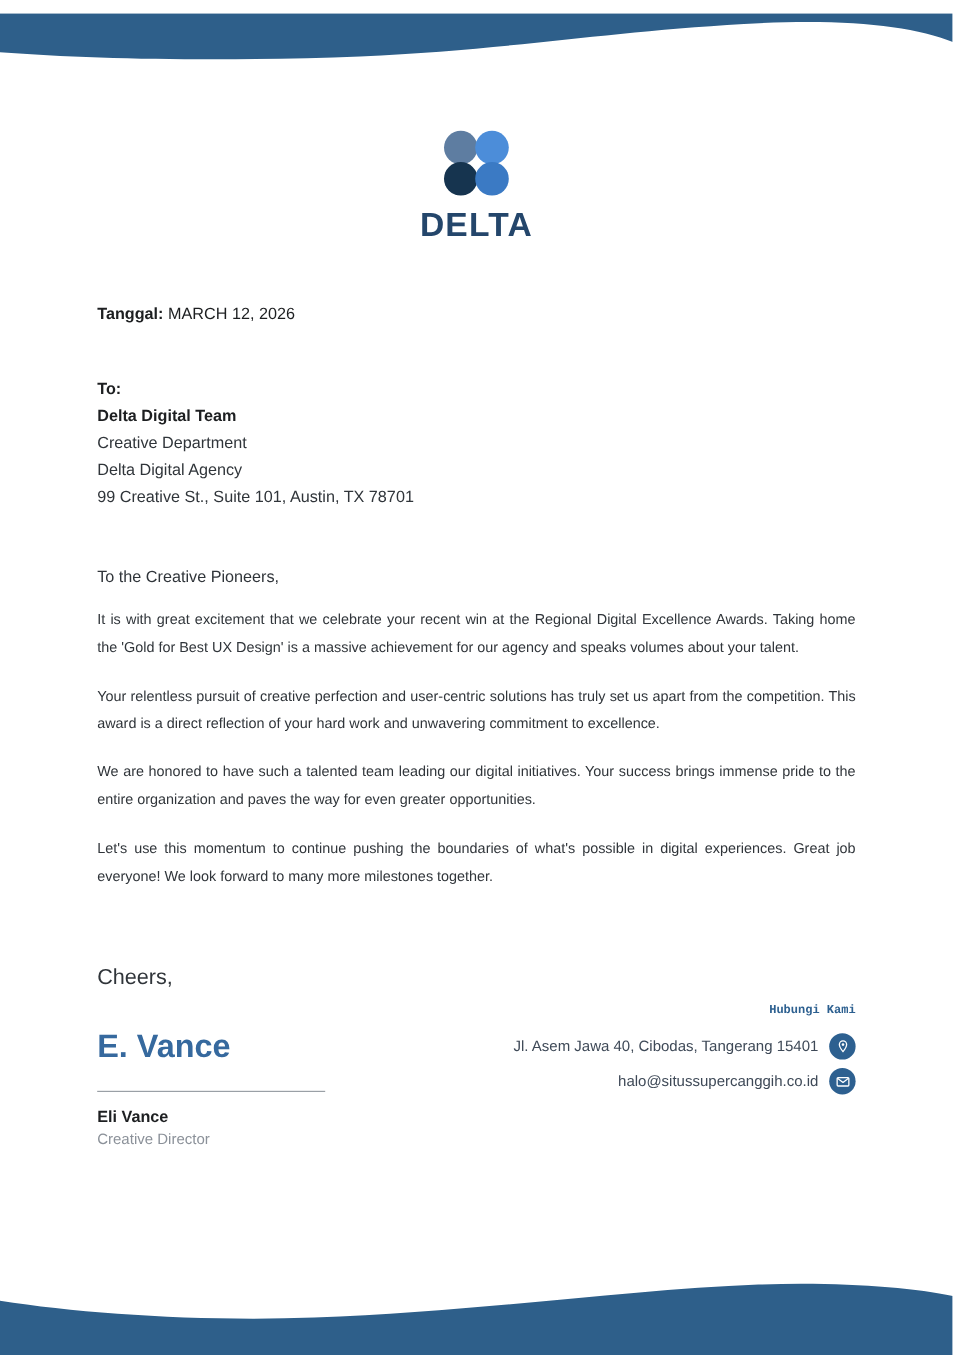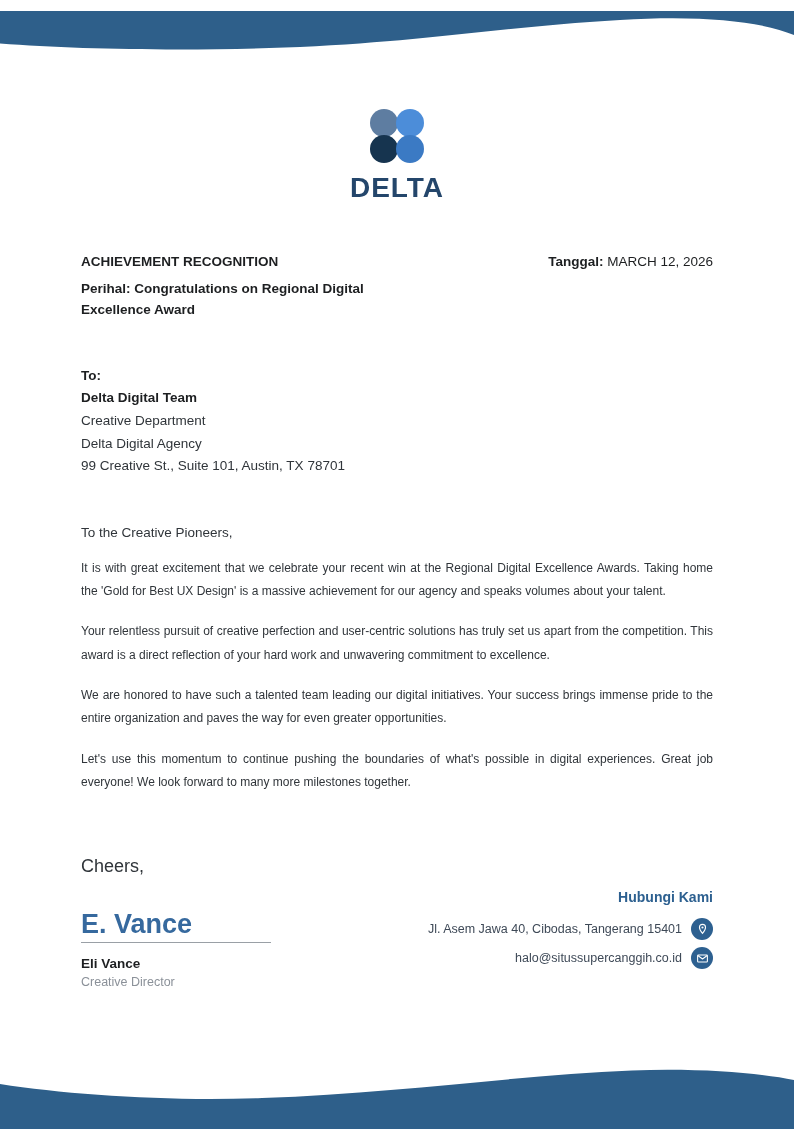--- a/index.html
+++ b/index.html
@@ -86,30 +86,31 @@
   .closing{margin-top:62px;font-size:18px;color:var(--color-text);}
 
   
   .footer-row{
     margin-top:12px;
     display:flex;justify-content:space-between;align-items:flex-start;
   }
   .signature-block{padding-top:20px;}
   .signature-name{
     font-size:27px;font-weight:bold;color:var(--color-signature);
-    padding-bottom:2px;border-bottom:1px solid #9aa0a6;
+    padding-bottom:21px;border-bottom:1px solid #9aa0a6;
     width:190px;
   }
   .signer-name{margin-top:13px;font-size:13.5px;font-weight:bold;color:var(--color-heading-text);}
   .signer-title{margin-top:4px;font-size:12.5px;color:var(--color-muted);}
 
   .contact-block{text-align:right;}
   .contact-heading{
-    font-size:14px;font-weight:bold;color:var(--color-contact-heading);
+    font-size:10px;font-weight:bold;color:var(--color-contact-heading);
     margin-bottom:13px;
+    font-family:Liberation Mono, monospace;
   }
   .contact-row{
     display:flex;justify-content:flex-end;align-items:center;gap:9px;
     margin-top:7px;
     font-size:12.5px;color:var(--color-contact-text);
   }
   .contact-icon{
     flex:0 0 auto;
     width:22px;height:22px;border-radius:50%;
     background:var(--color-contact-heading);
@@ -135,24 +136,20 @@
       <div class="c c-bl"></div>
       <div class="c c-br"></div>
       <div class="c-diamond"></div>
     </div>
     <div class="brand-name">DELTA</div>
   </div>
 
   <div class="content">
 
     <div class="header-row">
-      <div>
-        <div class="doc-title">ACHIEVEMENT RECOGNITION</div>
-        <div class="doc-subject">Perihal: Congratulations on Regional Digital Excellence Award</div>
-      </div>
       <div class="doc-date">
         <span class="lbl">Tanggal:</span>
         <span>MARCH 12, 2026</span>
       </div>
     </div>
 
     <div class="recipient">
       <div class="b">To:</div>
       <div class="b">Delta Digital Team</div>
       <div>Creative Department</div>

